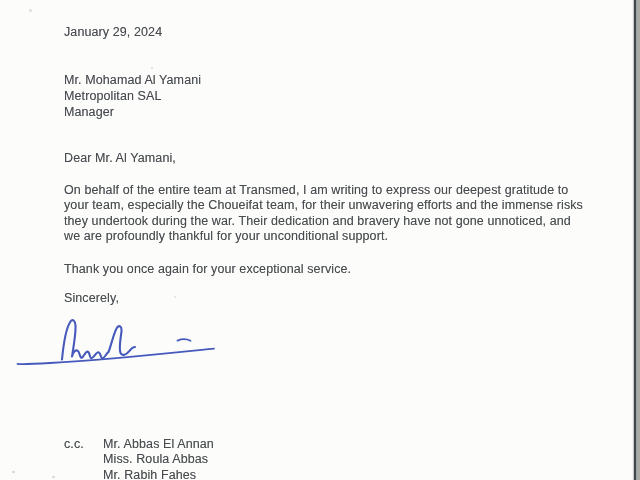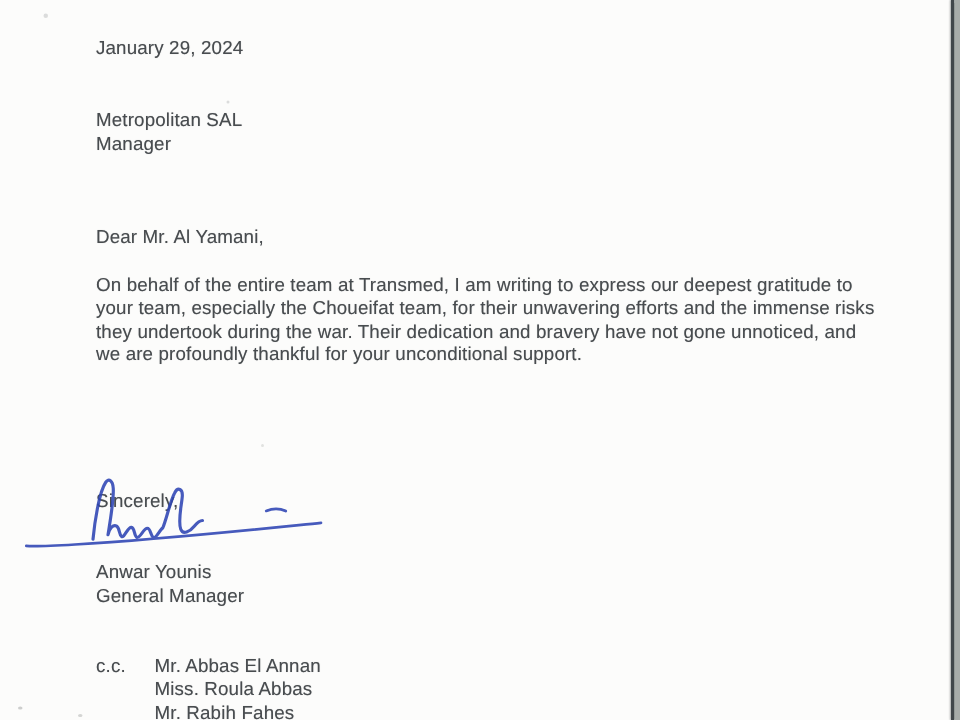--- a/index.html
+++ b/index.html
@@ -15,21 +15,21 @@
     font-size:12.5px; letter-spacing:0.1px;
     text-shadow:0 0 0.5px rgba(72,76,79,0.45);
     white-space:nowrap;
   }
   .date       { top:25px; }
   .address    { top:72px;  line-height:16px; }
   .salutation { top:151px; }
   .body       { top:183px; }
   .body .bline { line-height:15.4px; }
   .closing    { top:262px; }
-  .valediction{ top:291px;margin-top:36px; }
+  .valediction{ top:291px; }
   .signer     { top:374px; line-height:15.5px; }
   .cc         { top:437px; display:flex; }
   .cc .cc-label { width:39px; line-height:15.4px; }
   .cc .cc-names div { line-height:15.4px; }
 
   .signature-svg { position:absolute; left:10px; top:306px; width:250px; height:70px; }
 
   
   .edge-strip {
     position:absolute; top:0; right:0; width:5px; height:480px;
@@ -49,33 +49,35 @@
   .s5 { left:52px;  top:476px; width:3px; height:2px; opacity:.28; }
 </style>
 </head>
 <body>
 
 <div class="page">
 
   <div class="txt date">January 29, 2024</div>
 
   <div class="txt address">
+    <div>Mr. Mohamad Al Yamani</div>
     <div>Metropolitan SAL</div>
     <div>Manager</div>
   </div>
 
   <div class="txt body">
     <div class="bline">On behalf of the entire team at Transmed, I am writing to express our deepest gratitude to</div>
     <div class="bline">your team, especially the Choueifat team, for their unwavering efforts and the immense risks</div>
     <div class="bline">they undertook during the war. Their dedication and bravery have not gone unnoticed, and</div>
     <div class="bline">we are profoundly thankful for your unconditional support.</div>
   </div>
 
   <div class="txt salutation">Dear Mr. Al Yamani,</div>
 
+  <div class="txt closing">Thank you once again for your exceptional service.</div>
 
   <div class="txt valediction">Sincerely,</div>
 
   <svg class="signature-svg" viewBox="0 0 250 70" xmlns="http://www.w3.org/2000/svg">
     <g fill="none" stroke="#2e44b4" stroke-linecap="round" stroke-linejoin="round" opacity="0.88">
       <path stroke-width="2.1" d="M 52,53.5
         C 53,43 56,22 60.5,15.5
         C 62.5,12.5 65.2,14.5 65.5,19.5
         C 66,27 63.5,41 62,50.5
         C 63,46 65.5,43.5 67.8,44.8
@@ -91,24 +93,20 @@
         C 112,50.8 116.5,48.5 119.5,44.8
         C 121.5,42.4 123.5,41 125,41"></path>
       <path stroke-width="1.8" d="M 204,42.6
         C 170,46 100,53.5 40,57
         C 25,57.9 12,58.6 7.5,57.9"></path>
       <path stroke-width="1.8" d="M 167.5,34.6
         C 171.5,32.9 176.5,32.8 180.5,34.7"></path>
     </g>
   </svg>
 
-  <div class="txt signer">
-    <div>Anwar Younis</div>
-    <div>General Manager</div>
-  </div>
 
   <div class="txt cc">
     <div class="cc-label">c.c.</div>
     <div class="cc-names">
       <div>Mr. Abbas El Annan</div>
       <div>Miss. Roula Abbas</div>
       <div>Mr. Rabih Fahes</div>
     </div>
   </div>
 

